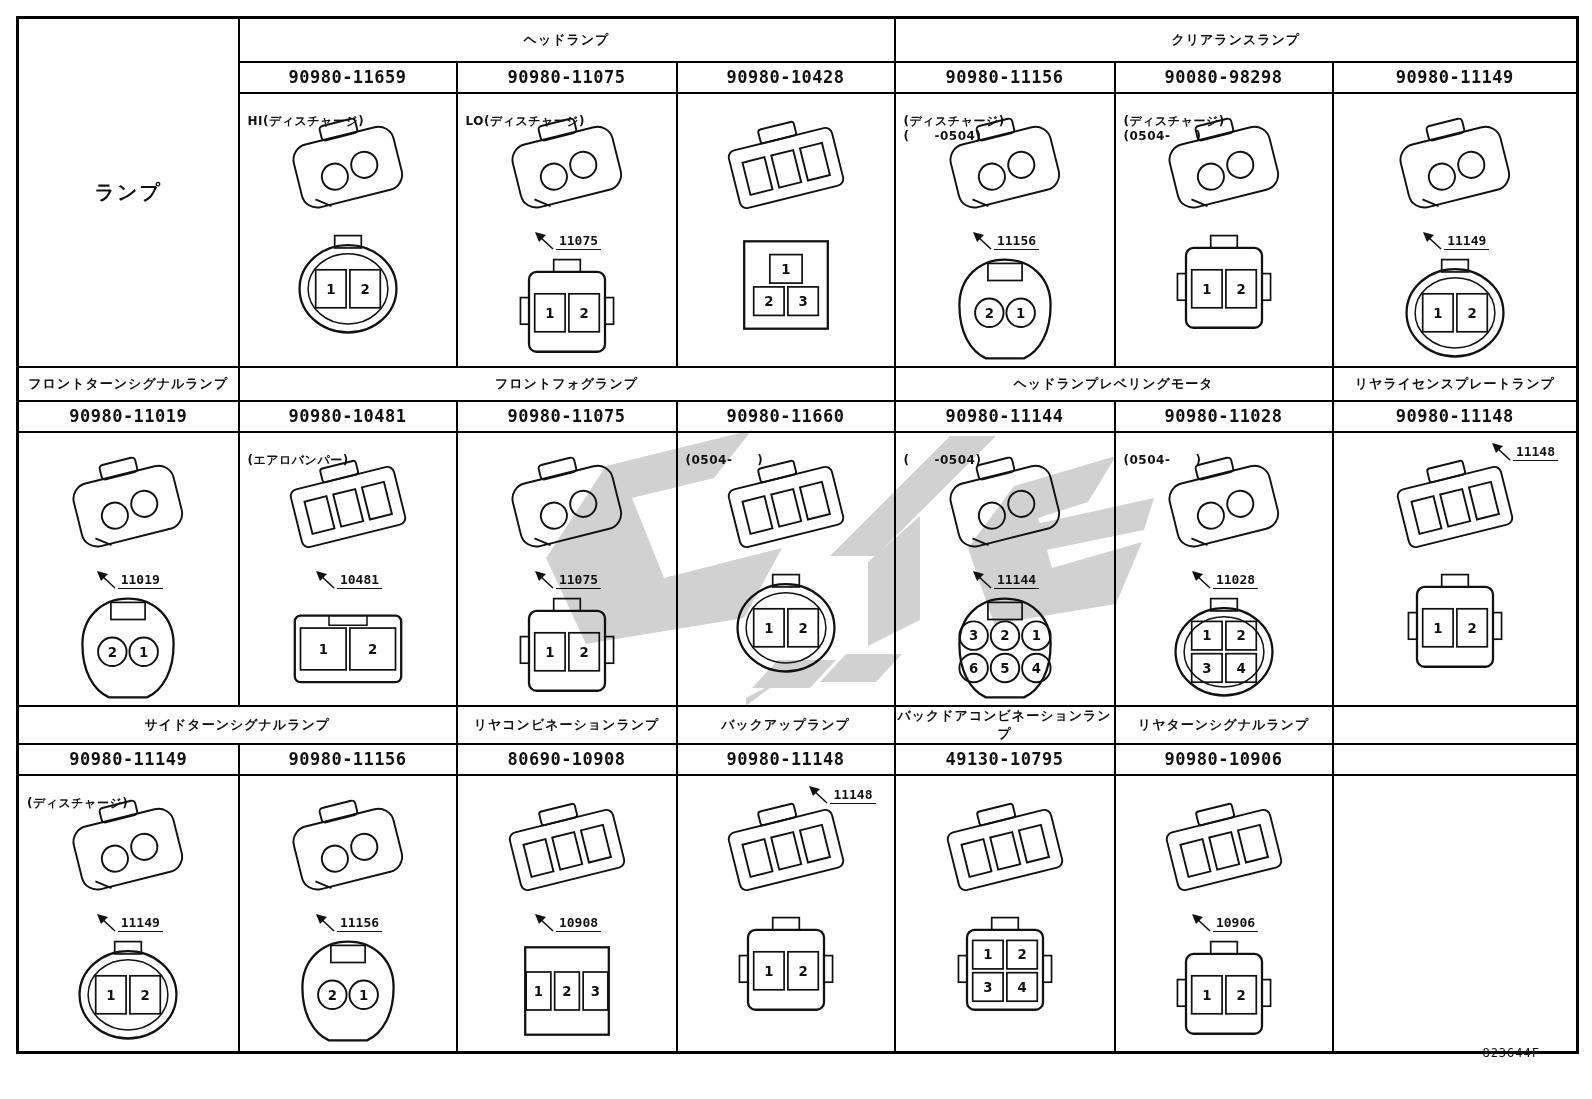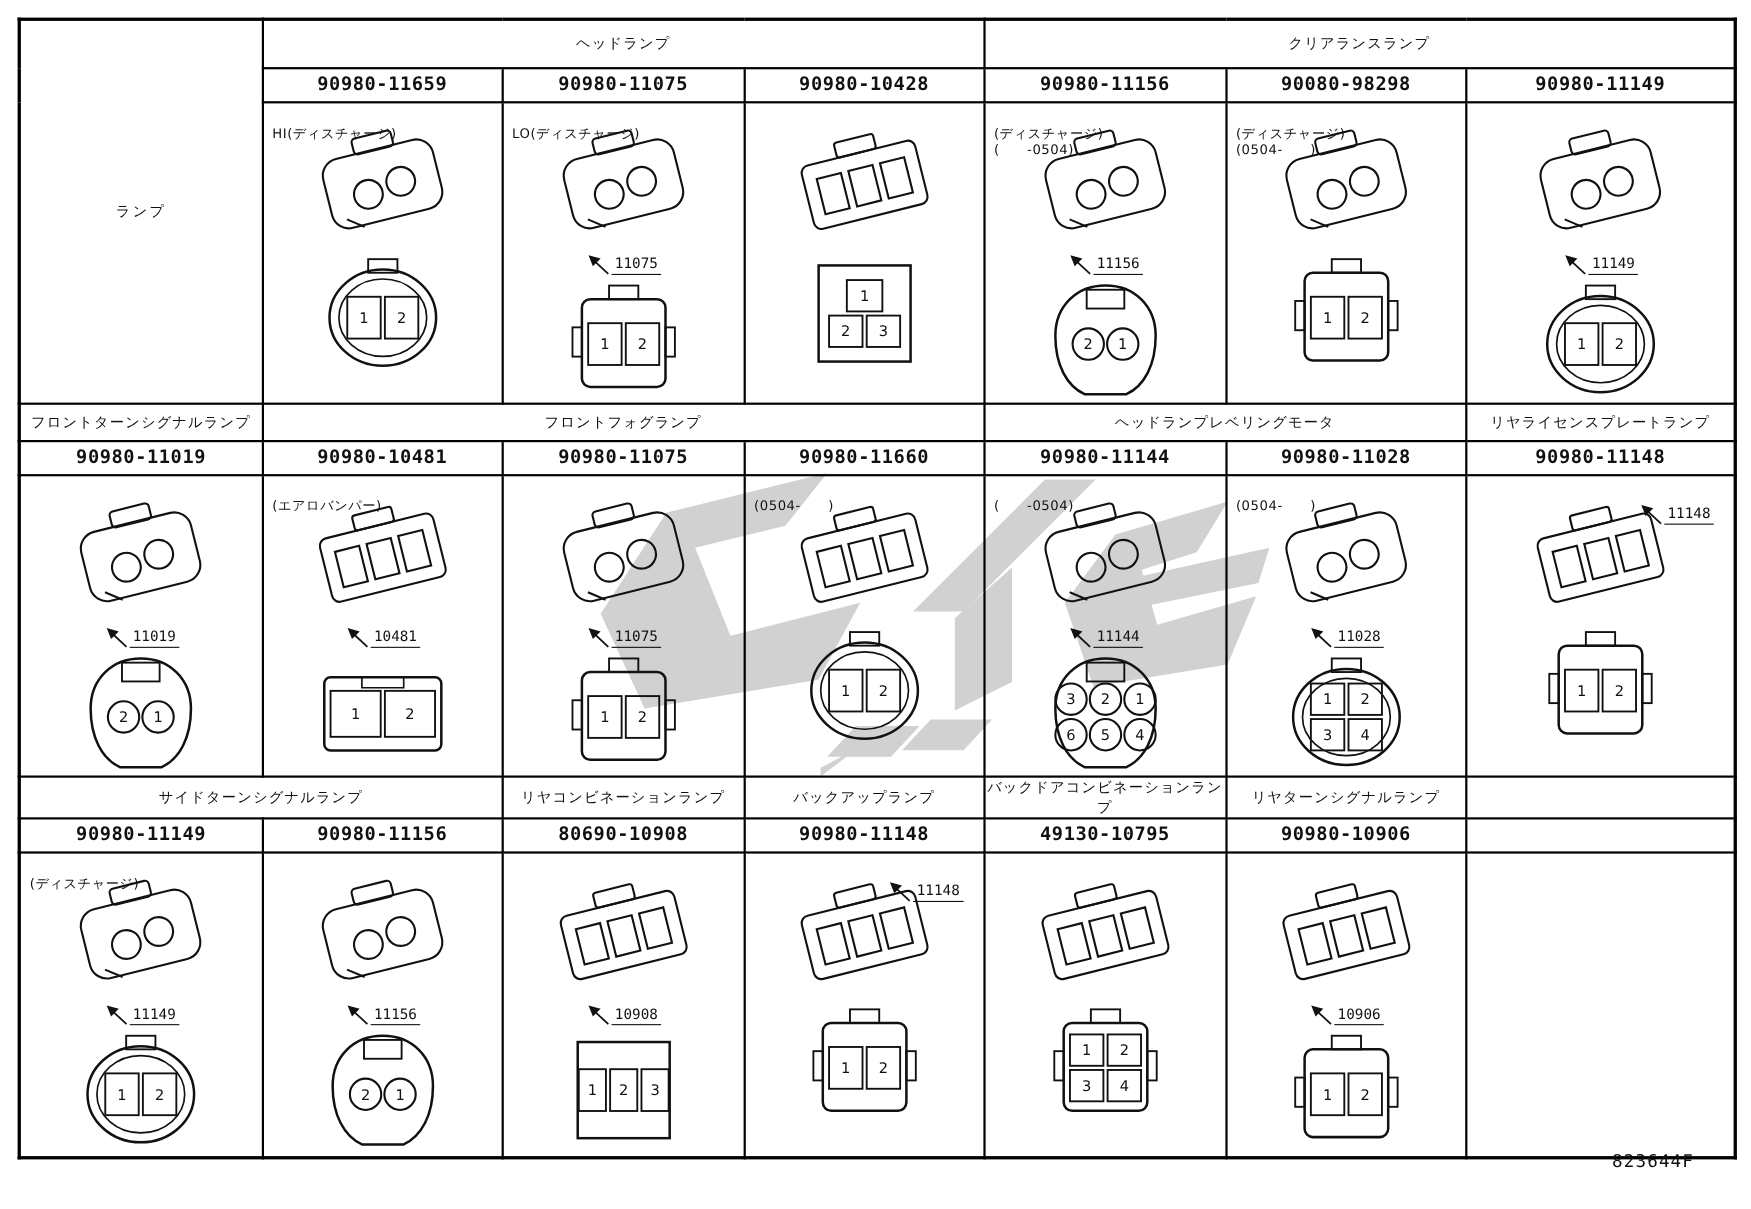--- a/index.html
+++ b/index.html
@@ -1,38 +1,38 @@
 <!DOCTYPE html>
 <html><head>
 <meta charset="utf-8">
 <style>
   html,body{margin:0;padding:0;background:#fff;}
   body{width:1592px;height:1099px;position:relative;font-family:"DejaVu Sans",sans-serif;color:#111;}
   .stage{position:absolute;left:0;top:0;width:1592px;height:1099px;}
   .watermark{position:absolute;left:448px;top:428px;width:706px;height:278px;z-index:0;opacity:.85;}
   table.grid{position:absolute;left:16px;top:16px;width:1560px;border-collapse:collapse;table-layout:fixed;z-index:1;background:transparent;}
   table.grid{border:3px solid #000;}
-  td{border:2px solid #000;padding:0;overflow:hidden;background:transparent;}
+  td{border:2px solid #000;padding:0;overflow:hidden;background:transparent;font-weight:bold;}
   tr.rg1{height:44px;}
   tr.rg{height:34px;}
   tr.rp{height:31px;}
   tr.rd1{height:270px;}
   tr.rd2{height:269px;}
   tr.rd3{height:278px;}
-  td.side{font-size:13px;text-align:center;vertical-align:middle;letter-spacing:2px;}
+  td.side{font-size:20px;text-align:center;vertical-align:middle;letter-spacing:2px;}
   td.gh{font-size:13px;text-align:center;vertical-align:middle;letter-spacing:1px;}
   td.pn{font-family:"DejaVu Sans Mono","Liberation Mono",monospace;font-weight:bold;font-size:17px;text-align:center;vertical-align:middle;letter-spacing:.5px;}
   td.dc{vertical-align:top;position:relative;}
   .notes{position:absolute;top:20px;left:8px;font-size:12px;line-height:1.3;z-index:3;letter-spacing:.5px;}
   .iso{display:flex;justify-content:center;margin-top:20px;height:112px;position:relative;z-index:2;}
   .callout{display:flex;gap:2px;justify-content:center;align-items:flex-end;height:22px;font-size:13px;margin-top:2px;position:relative;z-index:2;}
-  .callout.top{position:absolute;top:24px;right:18px;margin:0;height:auto;z-index:3;}
+  .callout.top{position:absolute;top:8px;right:18px;margin:0;height:auto;z-index:3;}
   .co-num{border-bottom:1.5px solid #111;padding:0 3px;line-height:1.15;font-family:"DejaVu Sans Mono","Liberation Mono",monospace;}
   .front{display:flex;justify-content:center;margin-top:2px;position:relative;z-index:2;}
-  .doccode{position:absolute;left:1380px;top:1046px;width:160px;text-align:right;font-size:16px;letter-spacing:1px;font-family:"DejaVu Sans Mono","Liberation Mono",monospace;z-index:2;}
+  .doccode{position:absolute;left:1380px;top:1046px;width:160px;text-align:right;font-size:12px;letter-spacing:1px;font-family:"DejaVu Sans Mono","Liberation Mono",monospace;z-index:2;}
 </style>
 </head>
 <body>
 
 <div class="stage">
 
   <div class="watermark">
     <svg width="706" height="278" viewBox="0 0 706 278">
       <g class="wm-shapes" fill="#c9c9c9" stroke="none">
         <polygon points="158,38 304,2 266,50 184,70 216,150 334,120 296,190 138,216 98,130"></polygon>

